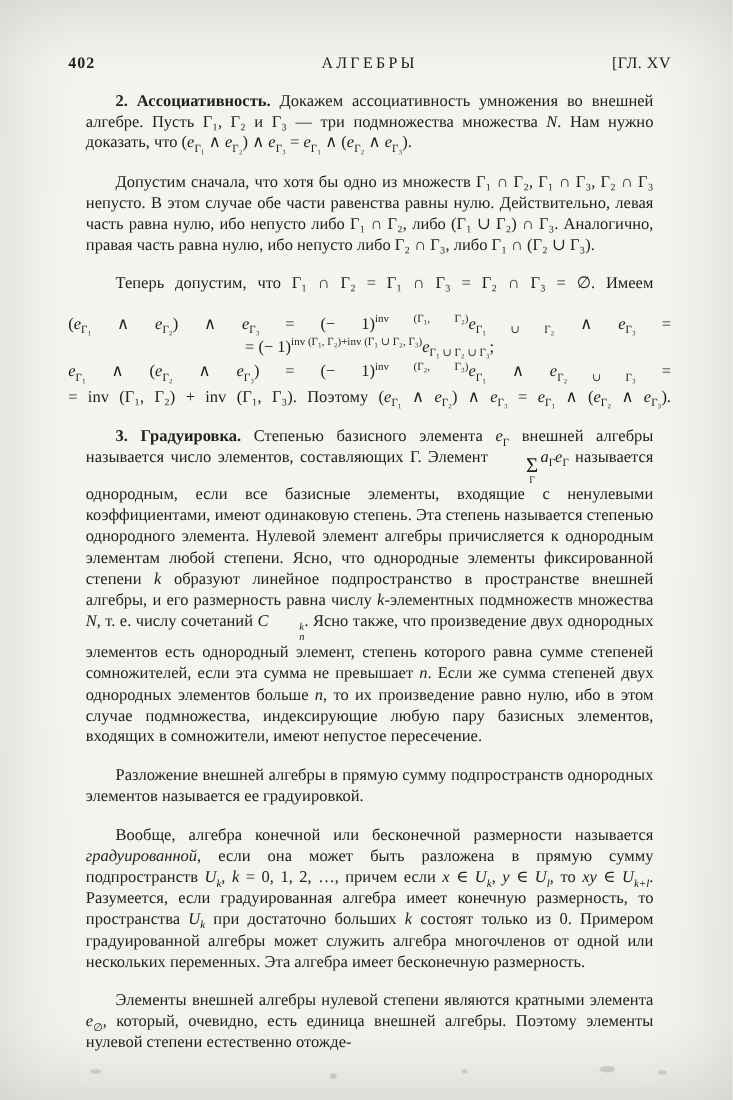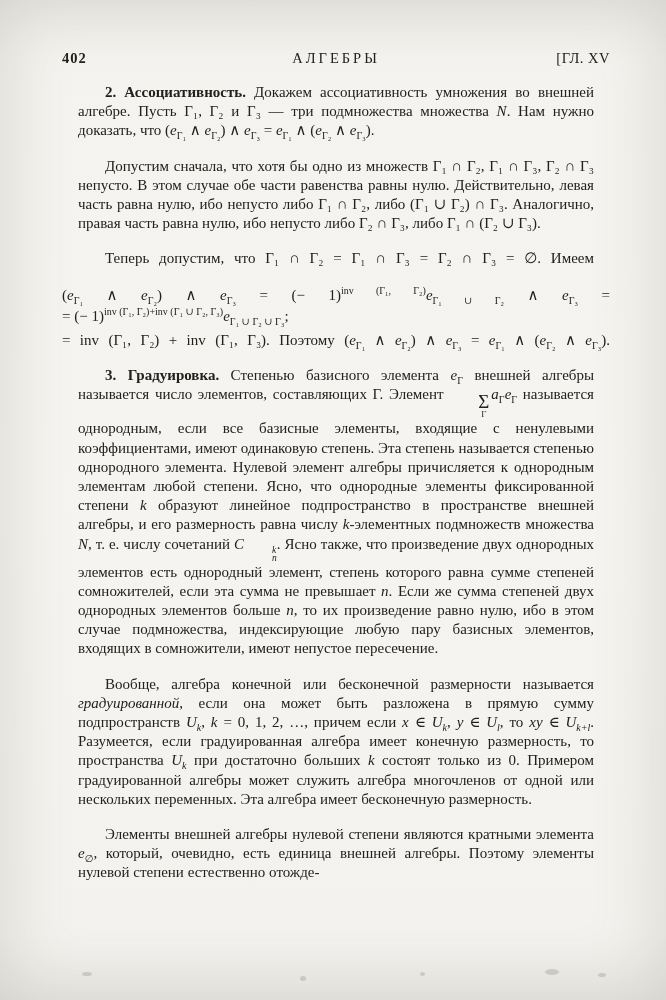--- a/index.html
+++ b/index.html
@@ -23,21 +23,21 @@
   p.para{margin:16px;}
   p.indent{text-indent:27px;}
   .stretch{text-align-last:justify;}
   b{font-weight:bold;}
   i{font-style:italic;}
   sub{font-size:10px;line-height:0;}
   sup{font-size:10px;line-height:0;}
   sub.it{font-style:italic;}
   .eq-block{margin:3px 0;}
   .eq-line{line-height:21.5px;}
-  .eq-line.right{text-align:left;}
+  .eq-line.right{text-align:center;}
   .eq-line.fill{text-align:justify;text-align-last:justify;}
   .line-block .eq-line{line-height:19.6px;}
   .vsub{white-space:nowrap;}
   .sum{display:inline-flex;flex-direction:column;align-items:center;vertical-align:-9px;margin:0 2px;}
   .sum .sig{font-size:19px;line-height:16px;}
   .sum .und{font-size:9px;line-height:9px;}
   .bss{white-space:nowrap;}
   .bss .col{display:inline-flex;flex-direction:column;align-items:flex-start;font-size:9.5px;line-height:8.5px;vertical-align:-4px;font-style:italic;margin-left:1px;}
   .artifacts span{position:absolute;background:#8a857c;opacity:.30;border-radius:50%;filter:blur(.7px);}
   .sm1{left:82px;top:972px;width:10px;height:4px;}
@@ -57,31 +57,33 @@
     <span class="title">АЛГЕБРЫ</span>
     <span class="chap">[ГЛ. XV</span>
   </div>
   <div class="bodytext">
       <p class="para indent"><b>2. Ассоциативность.</b> Докажем ассоциативность умножения во внешней алгебре. Пусть Γ₁, Γ₂ и Γ₃ — три подмножества множества <i>N</i>. Нам нужно доказать, что (<span class="vsub"><i>e</i><sub>Γ₁</sub></span> ∧ <span class="vsub"><i>e</i><sub>Γ₂</sub></span>) ∧ <span class="vsub"><i>e</i><sub>Γ₃</sub></span> = <span class="vsub"><i>e</i><sub>Γ₁</sub></span> ∧ (<span class="vsub"><i>e</i><sub>Γ₂</sub></span> ∧ <span class="vsub"><i>e</i><sub>Γ₃</sub></span>).</p>
       <p class="para indent">Допустим сначала, что хотя бы одно из множеств Γ₁ ∩ Γ₂, Γ₁ ∩ Γ₃, Γ₂ ∩ Γ₃ непусто. В этом случае обе части равенства равны нулю. Действительно, левая часть равна нулю, ибо непусто либо Γ₁ ∩ Γ₂, либо (Γ₁ ∪ Γ₂) ∩ Γ₃. Аналогично, правая часть равна нулю, ибо непусто либо Γ₂ ∩ Γ₃, либо Γ₁ ∩ (Γ₂ ∪ Γ₃).</p>
       <p class="para indent stretch">Теперь допустим, что Γ₁ ∩ Γ₂ = Γ₁ ∩ Γ₃ = Γ₂ ∩ Γ₃ = ∅. Имеем</p>
       <div class="eq-block">
         <div class="eq-line fill">(<span class="vsub"><i>e</i><sub>Γ₁</sub></span> ∧ <span class="vsub"><i>e</i><sub>Γ₂</sub></span>) ∧ <span class="vsub"><i>e</i><sub>Γ₃</sub></span> = (− 1)<sup>inv (Γ₁, Γ₂)</sup><span class="vsub"><i>e</i><sub>Γ₁ ∪ Γ₂</sub></span> ∧ <span class="vsub"><i>e</i><sub>Γ₃</sub></span> =</div>
         <div class="eq-line right">= (− 1)<sup>inv (Γ₁, Γ₂)+inv (Γ₁ ∪ Γ₂, Γ₃)</sup><span class="vsub"><i>e</i><sub>Γ₁ ∪ Γ₂ ∪ Γ₃</sub></span>;</div>
+        <div class="eq-line fill"><span class="vsub"><i>e</i><sub>Γ₁</sub></span> ∧ (<span class="vsub"><i>e</i><sub>Γ₂</sub></span> ∧ <span class="vsub"><i>e</i><sub>Γ₃</sub></span>) = (− 1)<sup>inv (Γ₂, Γ₃)</sup><span class="vsub"><i>e</i><sub>Γ₁</sub></span> ∧ <span class="vsub"><i>e</i><sub>Γ₂ ∪ Γ₃</sub></span> =</div>
       </div>
       <div class="line-block">
         <div class="eq-line fill">= inv (Γ₁, Γ₂) + inv (Γ₁, Γ₃). Поэтому (<span class="vsub"><i>e</i><sub>Γ₁</sub></span> ∧ <span class="vsub"><i>e</i><sub>Γ₂</sub></span>) ∧ <span class="vsub"><i>e</i><sub>Γ₃</sub></span> = <span class="vsub"><i>e</i><sub>Γ₁</sub></span> ∧ (<span class="vsub"><i>e</i><sub>Γ₂</sub></span> ∧ <span class="vsub"><i>e</i><sub>Γ₃</sub></span>).</div>
       </div>
       <p class="para indent"><b>3. Градуировка.</b> Степенью базисного элемента <span class="vsub"><i>e</i><sub>Γ</sub></span> внешней алгебры называется число элементов, составляющих Γ. Элемент <span class="sum">
           <span class="sig">Σ</span>
           <span class="und">Γ</span>
         </span><span class="vsub"><i>a</i><sub>Γ</sub></span><span class="vsub"><i>e</i><sub>Γ</sub></span> называется однородным, если все базисные элементы, входящие с ненулевыми коэффициентами, имеют одинаковую степень. Эта степень называется степенью однородного элемента. Нулевой элемент алгебры причисляется к однородным элементам любой степени. Ясно, что однородные элементы фиксированной степени <i>k</i> образуют линейное подпространство в пространстве внешней алгебры, и его размерность равна числу <i>k</i>-элементных подмножеств множества <i>N</i>, т. е. числу сочетаний <span class="bss"><i>C</i><span class="col">
             <span>k</span>
             <span>n</span>
           </span></span>. Ясно также, что произведение двух однородных элементов есть однородный элемент, степень которого равна сумме степеней сомножителей, если эта сумма не превышает <i>n</i>. Если же сумма степеней двух однородных элементов больше <i>n</i>, то их произведение равно нулю, ибо в этом случае подмножества, индексирующие любую пару базисных элементов, входящих в сомножители, имеют непустое пересечение.</p>
+      <p class="para indent">Разложение внешней алгебры в прямую сумму подпространств однородных элементов называется ее градуировкой.</p>
       <p class="para indent">Вообще, алгебра конечной или бесконечной размерности называется <i>градуированной</i>, если она может быть разложена в прямую сумму подпространств <span class="vsub"><i>U</i><sub class="it">k</sub></span>, <i>k</i> = 0, 1, 2, …, причем если <i>x</i> ∈ <span class="vsub"><i>U</i><sub class="it">k</sub></span>, <i>y</i> ∈ <span class="vsub"><i>U</i><sub class="it">l</sub></span>, то <i>xy</i> ∈ <span class="vsub"><i>U</i><sub class="it">k+l</sub></span>. Разумеется, если градуированная алгебра имеет конечную размерность, то пространства <span class="vsub"><i>U</i><sub class="it">k</sub></span> при достаточно больших <i>k</i> состоят только из 0. Примером градуированной алгебры может служить алгебра многочленов от одной или нескольких переменных. Эта алгебра имеет бесконечную размерность.</p>
       <p class="para indent">Элементы внешней алгебры нулевой степени являются кратными элемента <span class="vsub"><i>e</i><sub>∅</sub></span>, который, очевидно, есть единица внешней алгебры. Поэтому элементы нулевой степени естественно отожде-</p>
     </div>
 </div>
 
 <div class="artifacts">
   <span class="sm1"></span>
   <span class="sm2"></span>
   <span class="sm3"></span>
   <span class="sm4"></span>

